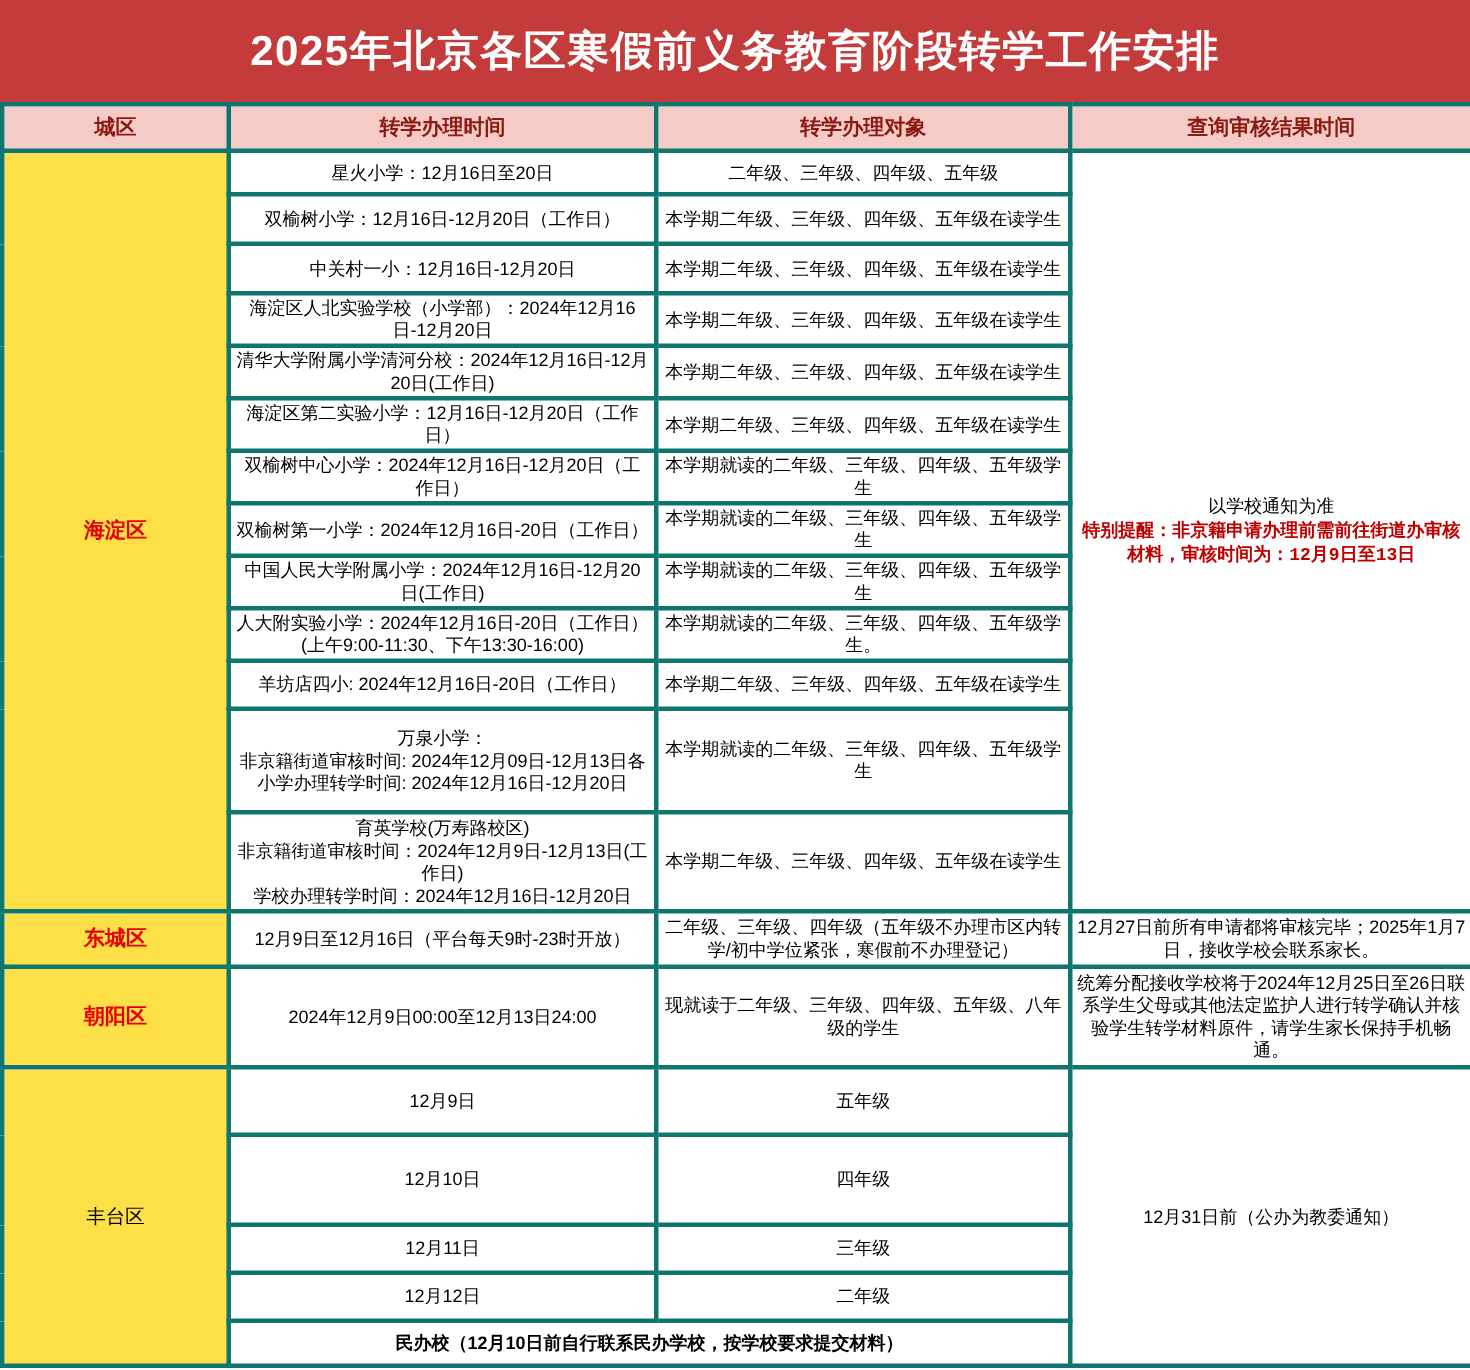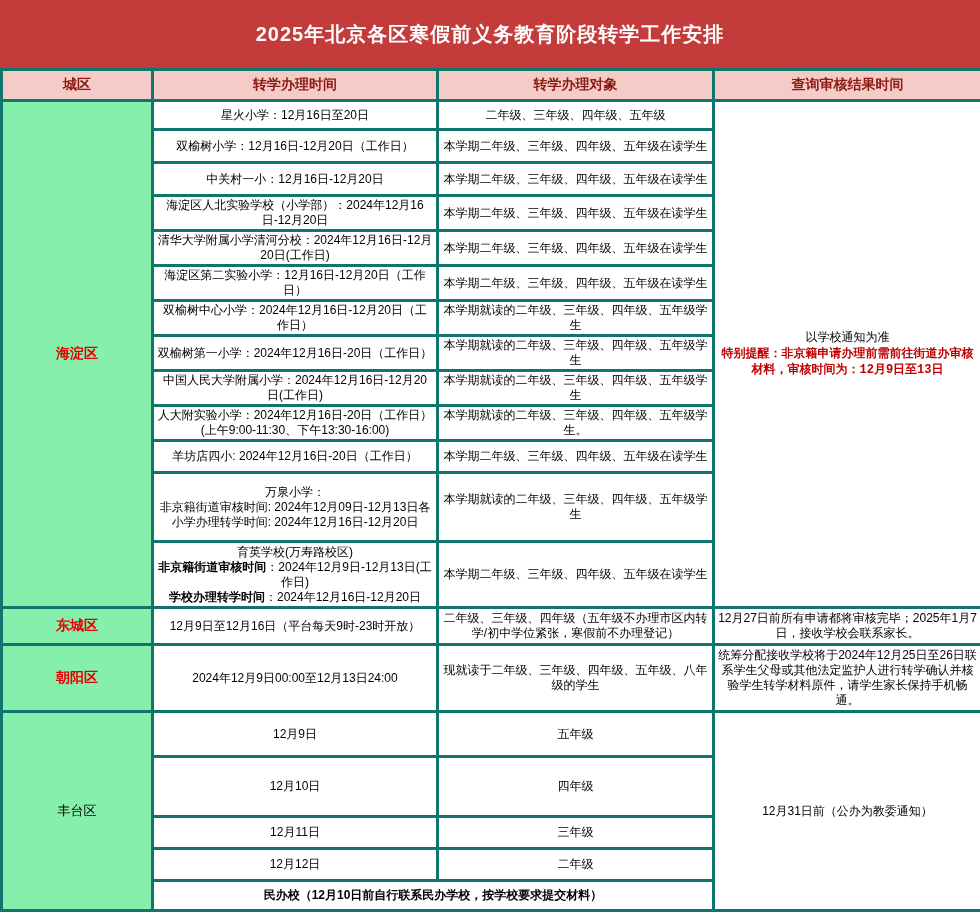--- a/index.html
+++ b/index.html
@@ -3,36 +3,36 @@
 <meta charset="utf-8">
 <style>
   html,body{margin:0;padding:0;}
   body{
     width:980px;height:913px;overflow:hidden;background:#ffffff;
     font-family:"Liberation Sans","DejaVu Sans",sans-serif;color:#000;
   }
   .title-bar{
     width:980px;height:68px;background:#c43b3b;color:#ffffff;
     display:flex;align-items:center;justify-content:center;
-    font-size:20px;font-weight:bold;letter-spacing:1px;
+    font-size:28px;font-weight:bold;letter-spacing:1px;
   }
   table{border-collapse:collapse;width:980px;table-layout:fixed;}
   td,th{
     border:3px solid #0f766e;text-align:center;vertical-align:middle;
     padding:1px 3px;font-size:12px;line-height:1.25;white-space:pre-line;
     overflow:hidden;
   }
   thead th{
     background:#f5cbc8;color:#8b1a10;font-size:14px;font-weight:bold;
     height:26px;white-space:nowrap;
   }
-  .district{color:#e60000;font-weight:bold;font-size:14px;background:#86efac;}
+  .district{color:#e60000;font-weight:bold;font-size:14px;background:#fde047;}
   .district.black{color:#000;font-weight:normal;font-size:13px;}
   .red-bold{color:#c00000;font-weight:bold;font-family:Liberation Mono, monospace;}
-  .bold{font-weight:bold;}
+  .bold{font-weight:normal;}
   .result-line{margin:1px 0;}
   .notes{padding:2px 4px 0 4px;font-size:13px;line-height:1.35;}
   .notes-heading{font-weight:bold;font-size:14px;}
   .note-line{margin-top:1px;}
 </style>
 </head>
 <body>
 
 <div class="title-bar">2025年北京各区寒假前义务教育阶段转学工作安排</div>
 

